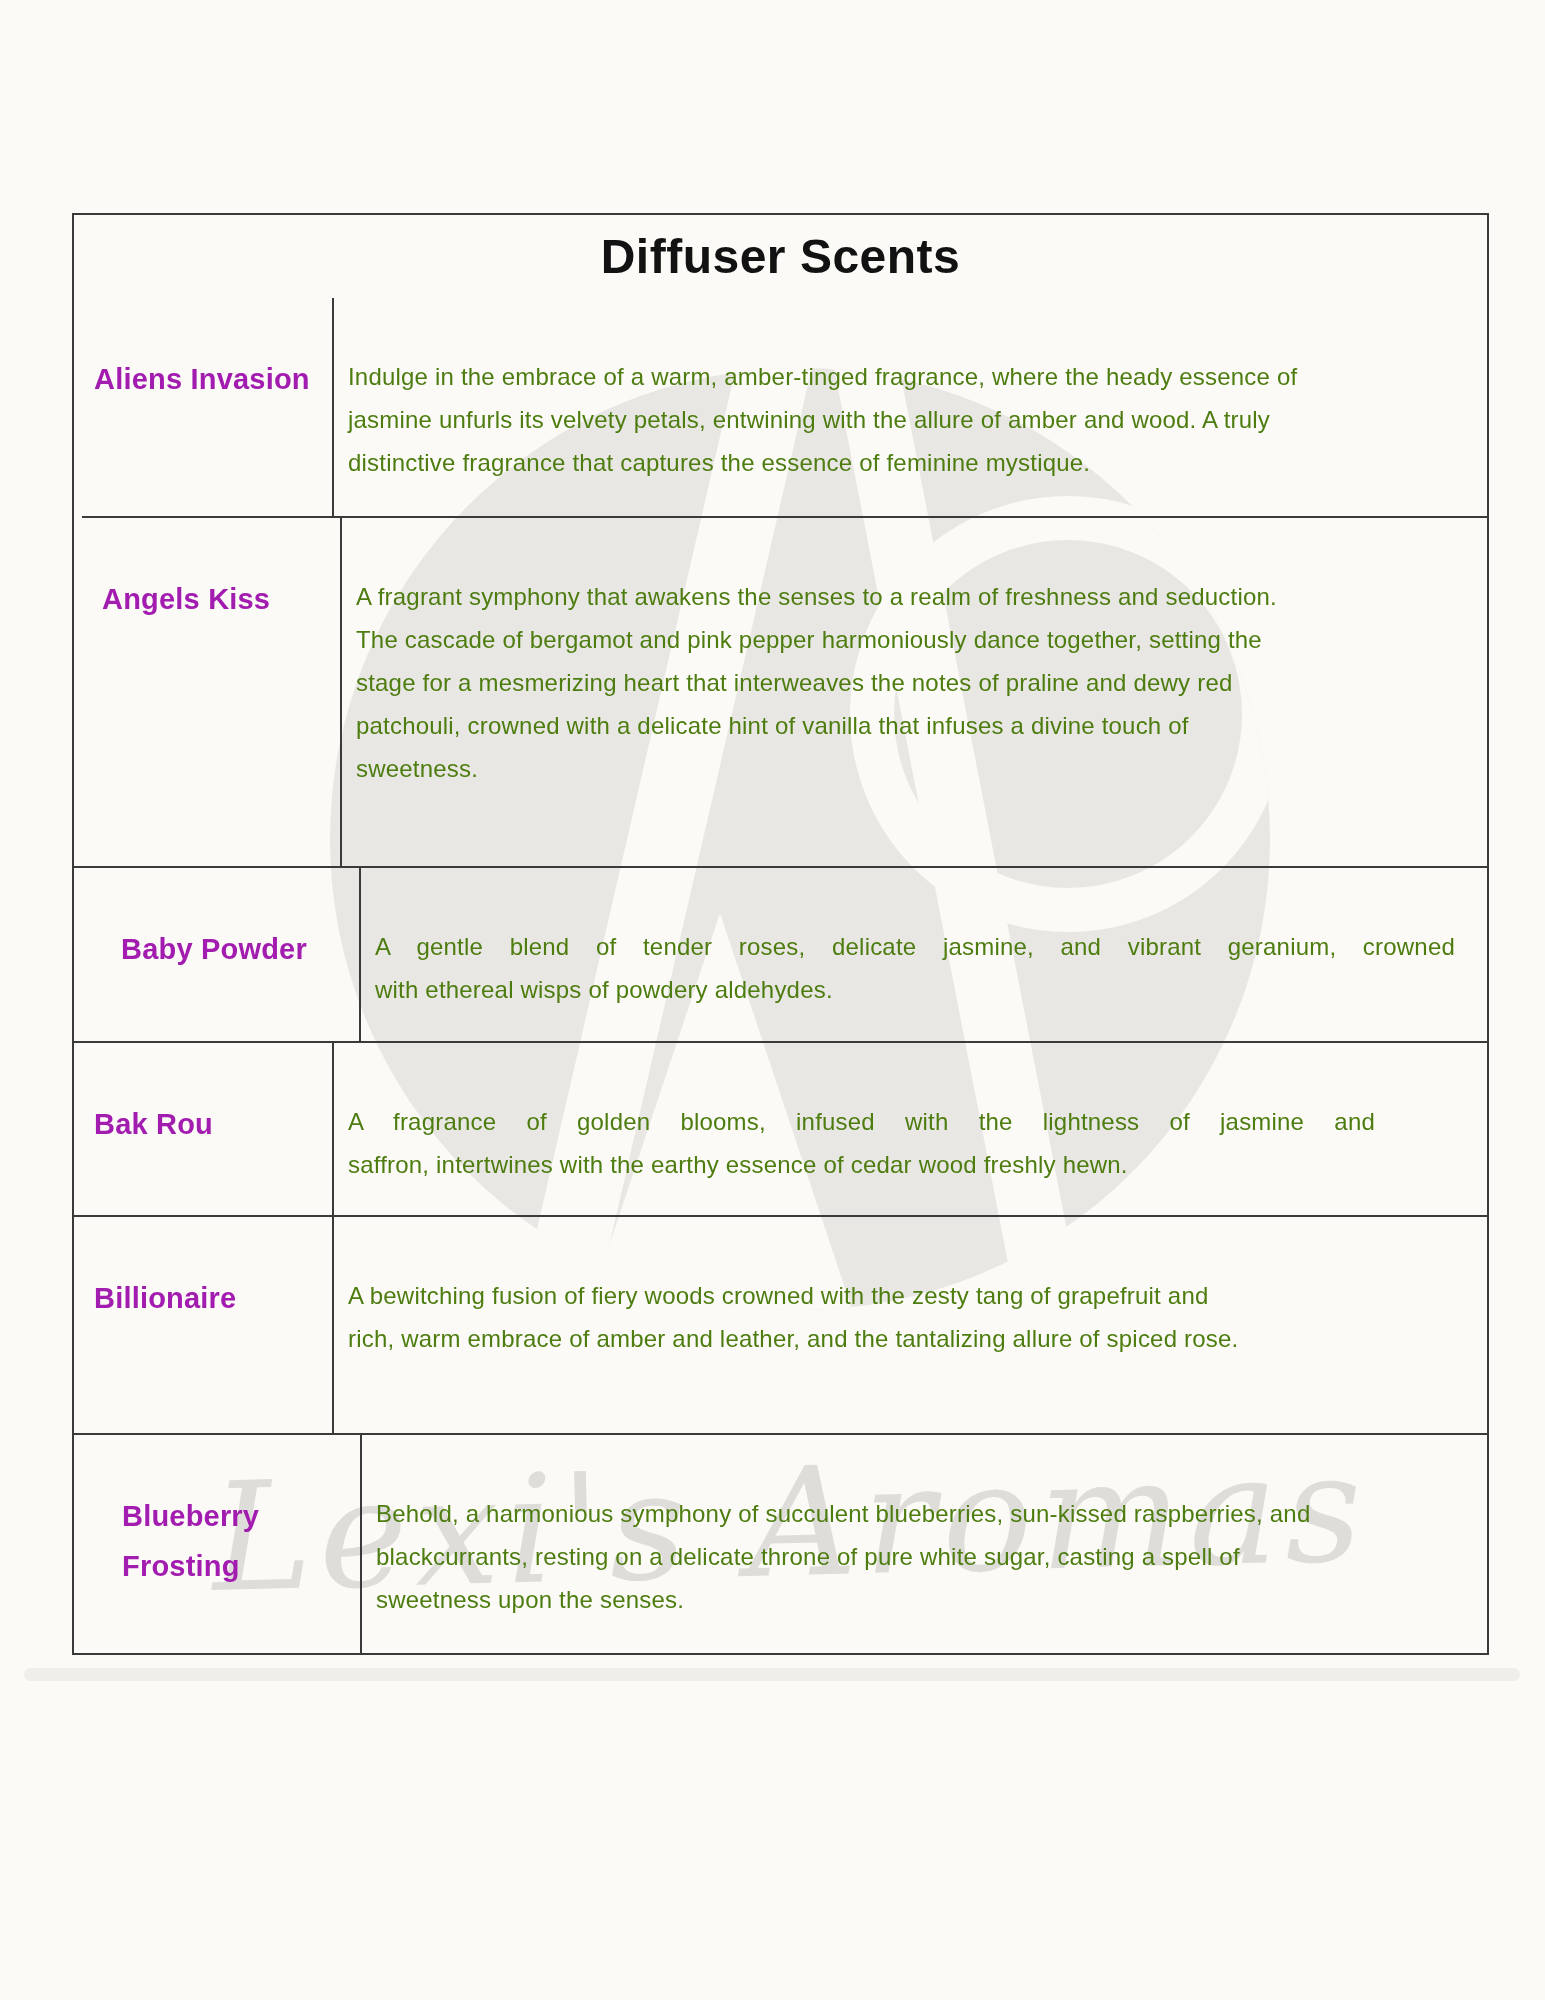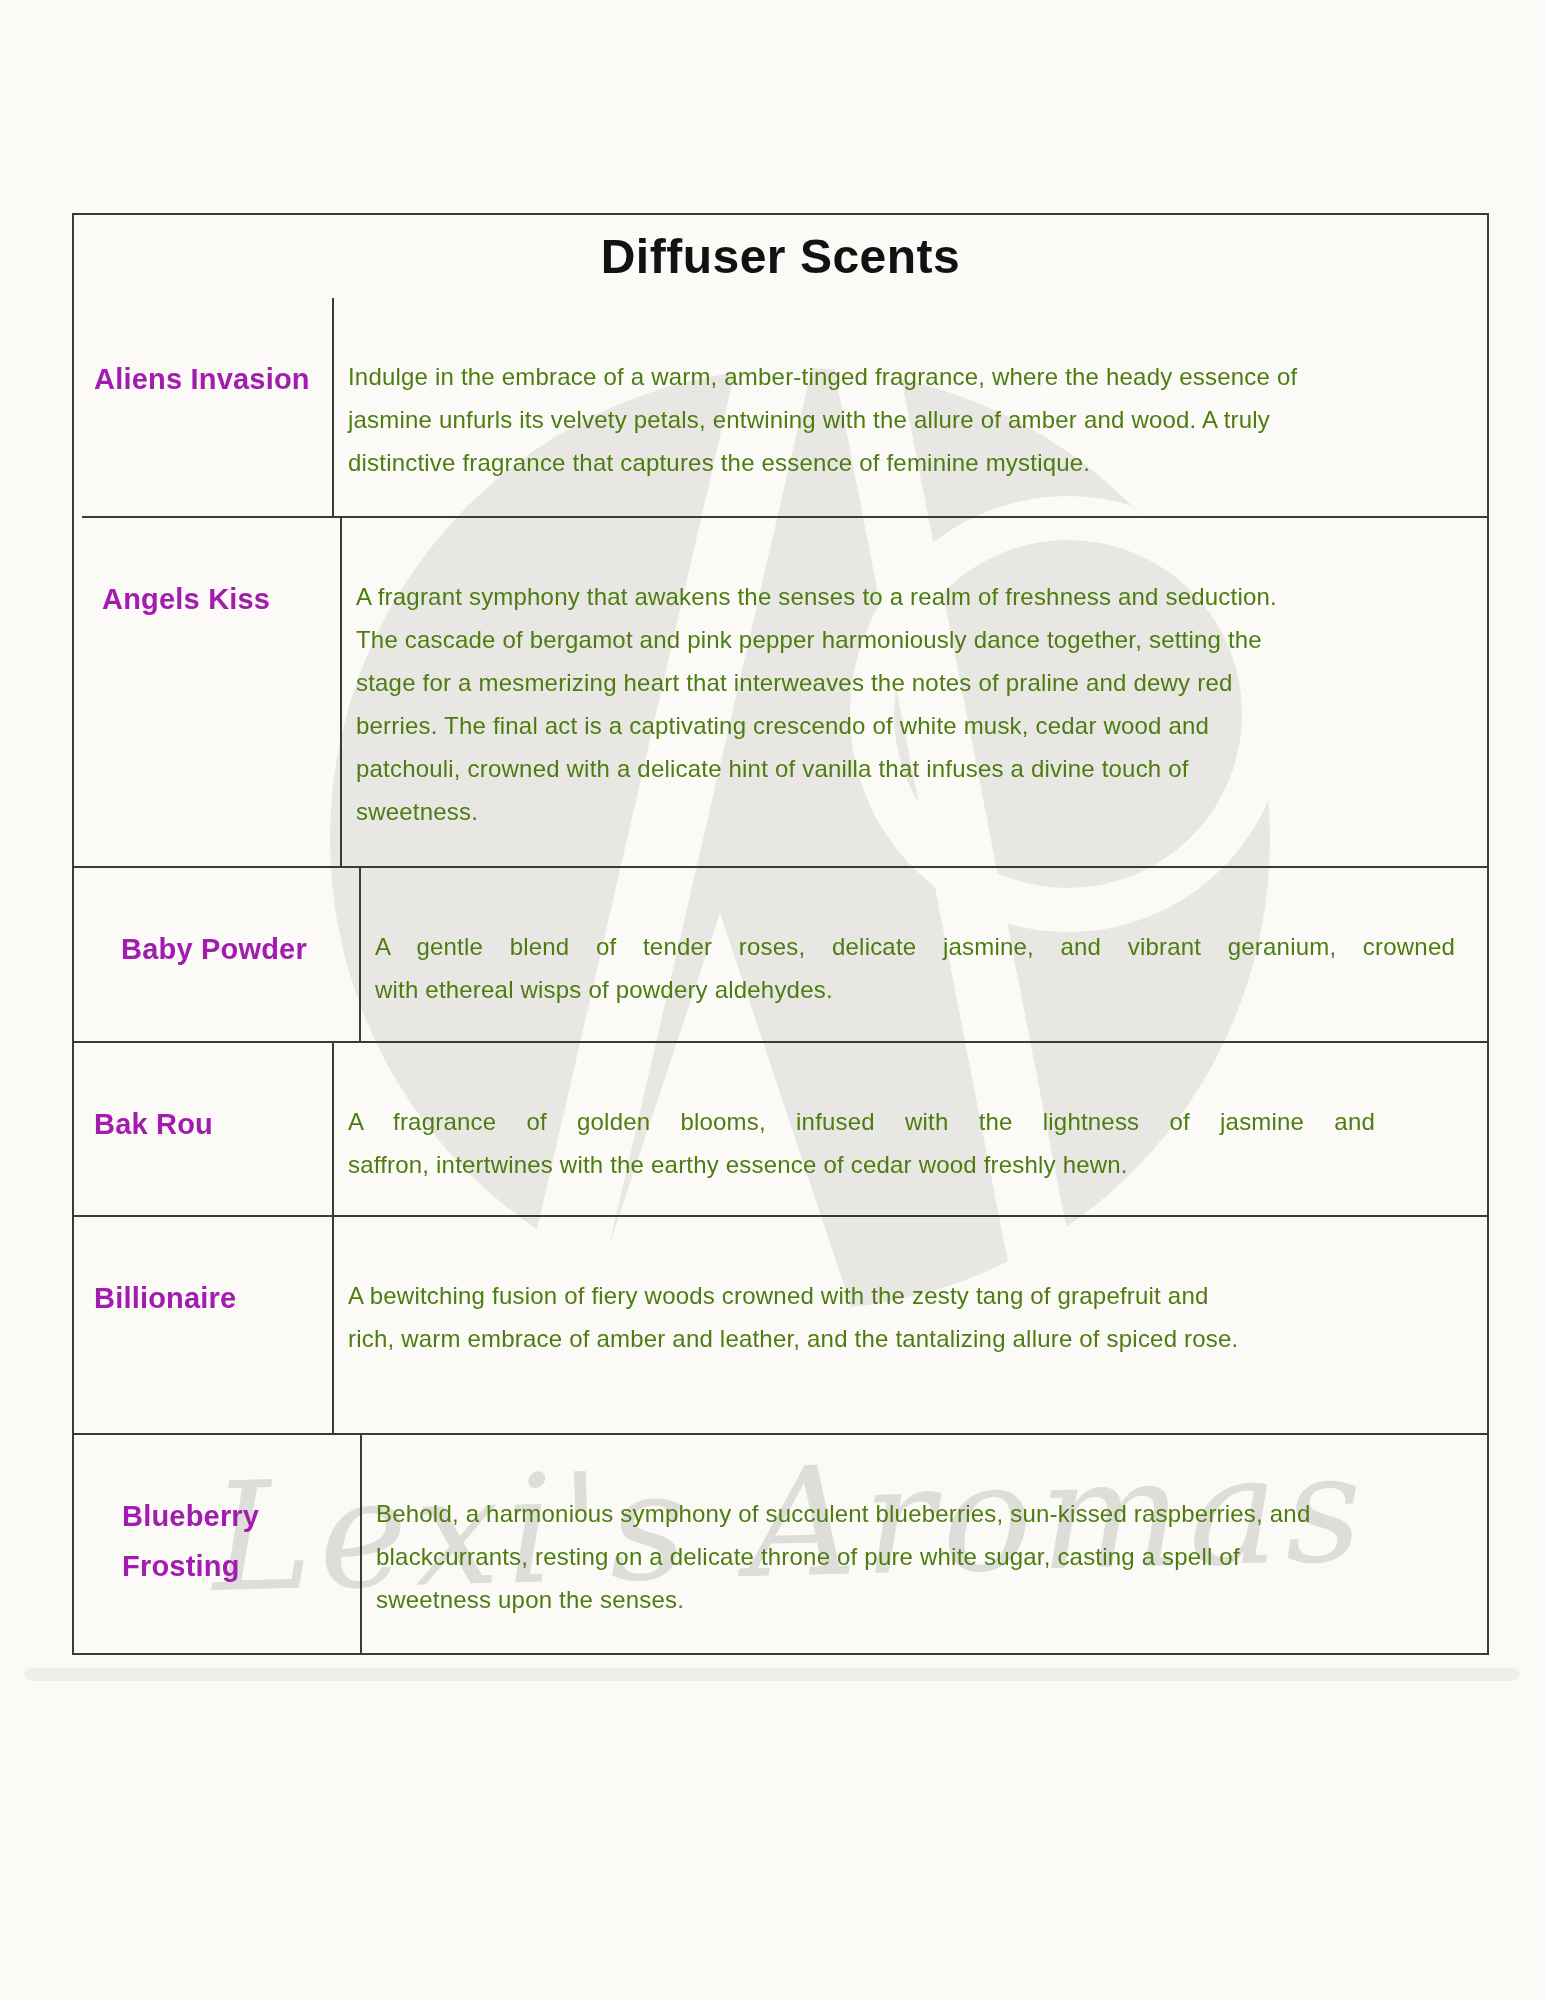--- a/index.html
+++ b/index.html
@@ -105,21 +105,20 @@
       </div>
     </div>
 
     <div class="row r2">
       <div class="cell-name">Angels Kiss</div>
       <div class="cell-desc">
         <div class="desc">
             <span class="line">A fragrant symphony that awakens the senses to a realm of freshness and seduction.</span>
             <span class="line">The cascade of bergamot and pink pepper harmoniously dance together, setting the</span>
             <span class="line">stage for a mesmerizing heart that interweaves the notes of praline and dewy red</span>
-            <span class="line">berries. The final act is a captivating crescendo of white musk, cedar wood and</span>
             <span class="line">patchouli, crowned with a delicate hint of vanilla that infuses a divine touch of</span>
             <span class="line">sweetness.</span>
           </div>
       </div>
     </div>
 
     <div class="row r3">
       <div class="cell-name">Baby Powder</div>
       <div class="cell-desc">
         <div class="desc justified desc-baby">

